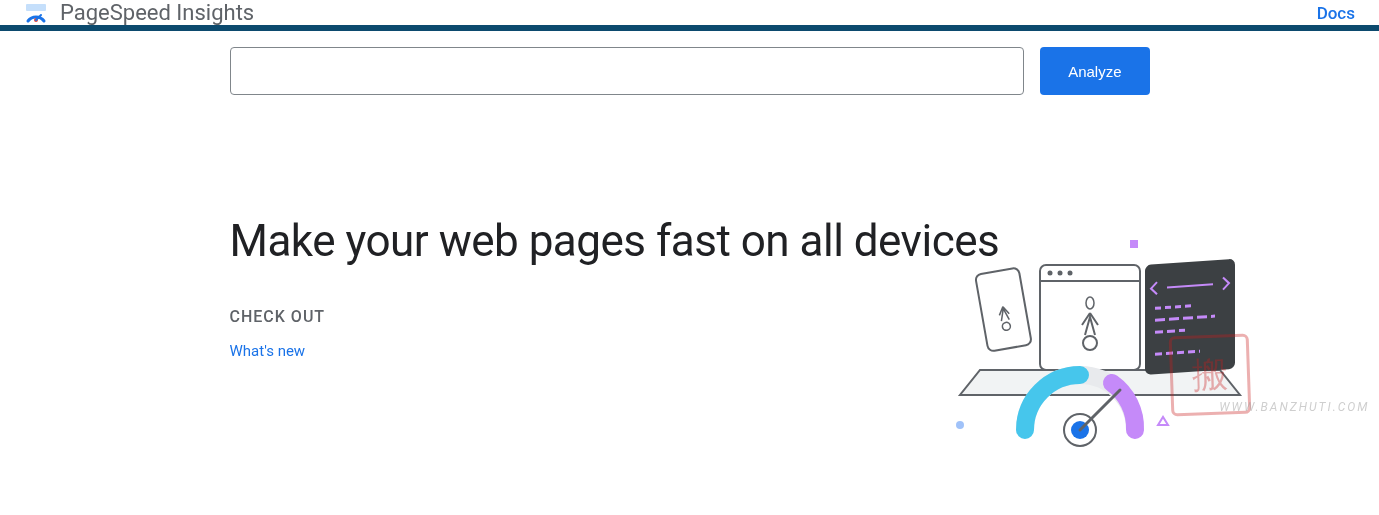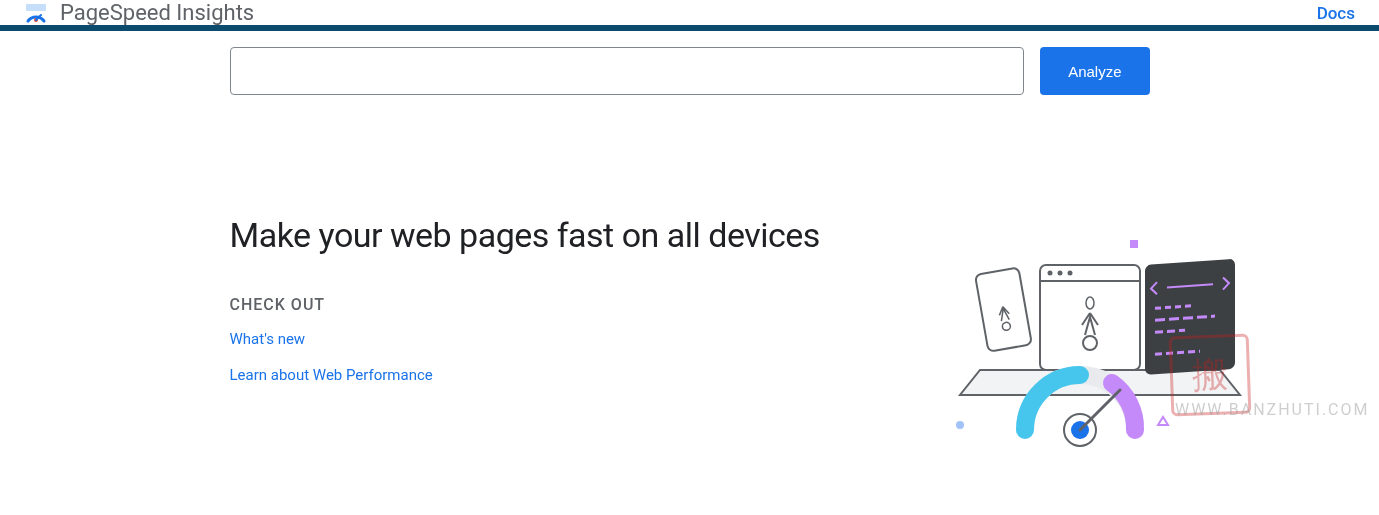--- a/index.html
+++ b/index.html
@@ -72,21 +72,21 @@
       padding: 0 28px;
       font-size: 15px;
       font-weight: 500;
       cursor: pointer;
     }
     .hero {
       margin-top: 120px;
       position: relative;
     }
     .hero-title {
-      font-size: 34px;
+      font-size: 44px;
       font-weight: 400;
       color: #202124;
       letter-spacing: -0.5px;
       margin-top: 28px;
     }
     .checkout-label {
       font-size: 16px;
       font-weight: 500;
       letter-spacing: 1px;
       color: #5f6368;
@@ -116,24 +116,25 @@
       top: 140px;
       font-size: 32px;
       color: #9e9e9e;
       opacity: 0.5;
       letter-spacing: 8px;
     }
     .watermark-url {
       position: absolute;
       right: -220px;
       top: 185px;
-      font-size: 16px;
+      font-size: 12px;
       color: #9e9e9e;
       opacity: 0.5;
       letter-spacing: 2px;
+      font-style: italic;
     }
     .stamp {
       position: absolute;
       right: -100px;
       top: 120px;
       width: 80px;
       height: 80px;
       border: 3px solid rgba(200,30,30,0.35);
       border-radius: 6px;
       color: rgba(200,30,30,0.35);
@@ -166,21 +167,20 @@
   <div class="search-row">
     <input type="text" class="url-input" value="" style="">
     <button class="analyze-btn">Analyze</button>
   </div>
 
   <div class="hero">
     <h1 class="hero-title">Make your web pages fast on all devices</h1>
     <div class="checkout-label">CHECK OUT</div>
     <div class="links">
       <a href="#">What's new</a>
-      <a href="#">Learn about Web Performance</a>
     </div>
 
     <div class="illustration">
       <svg viewBox="0 0 420 220" width="420" height="220">
 
         <rect x="240" y="5" width="8" height="8" fill="#C58AF9"></rect>
         <path d="M268 190 l5 -8 l5 8 z" fill="none" stroke="#C58AF9" stroke-width="2"></path>
         <circle cx="70" cy="190" r="4" fill="#4285F4" opacity="0.5"></circle>
 
         <path d="M90 135 L330 135 L350 160 L70 160 Z" fill="#F1F3F4" stroke="#5f6368" stroke-width="2"></path>

